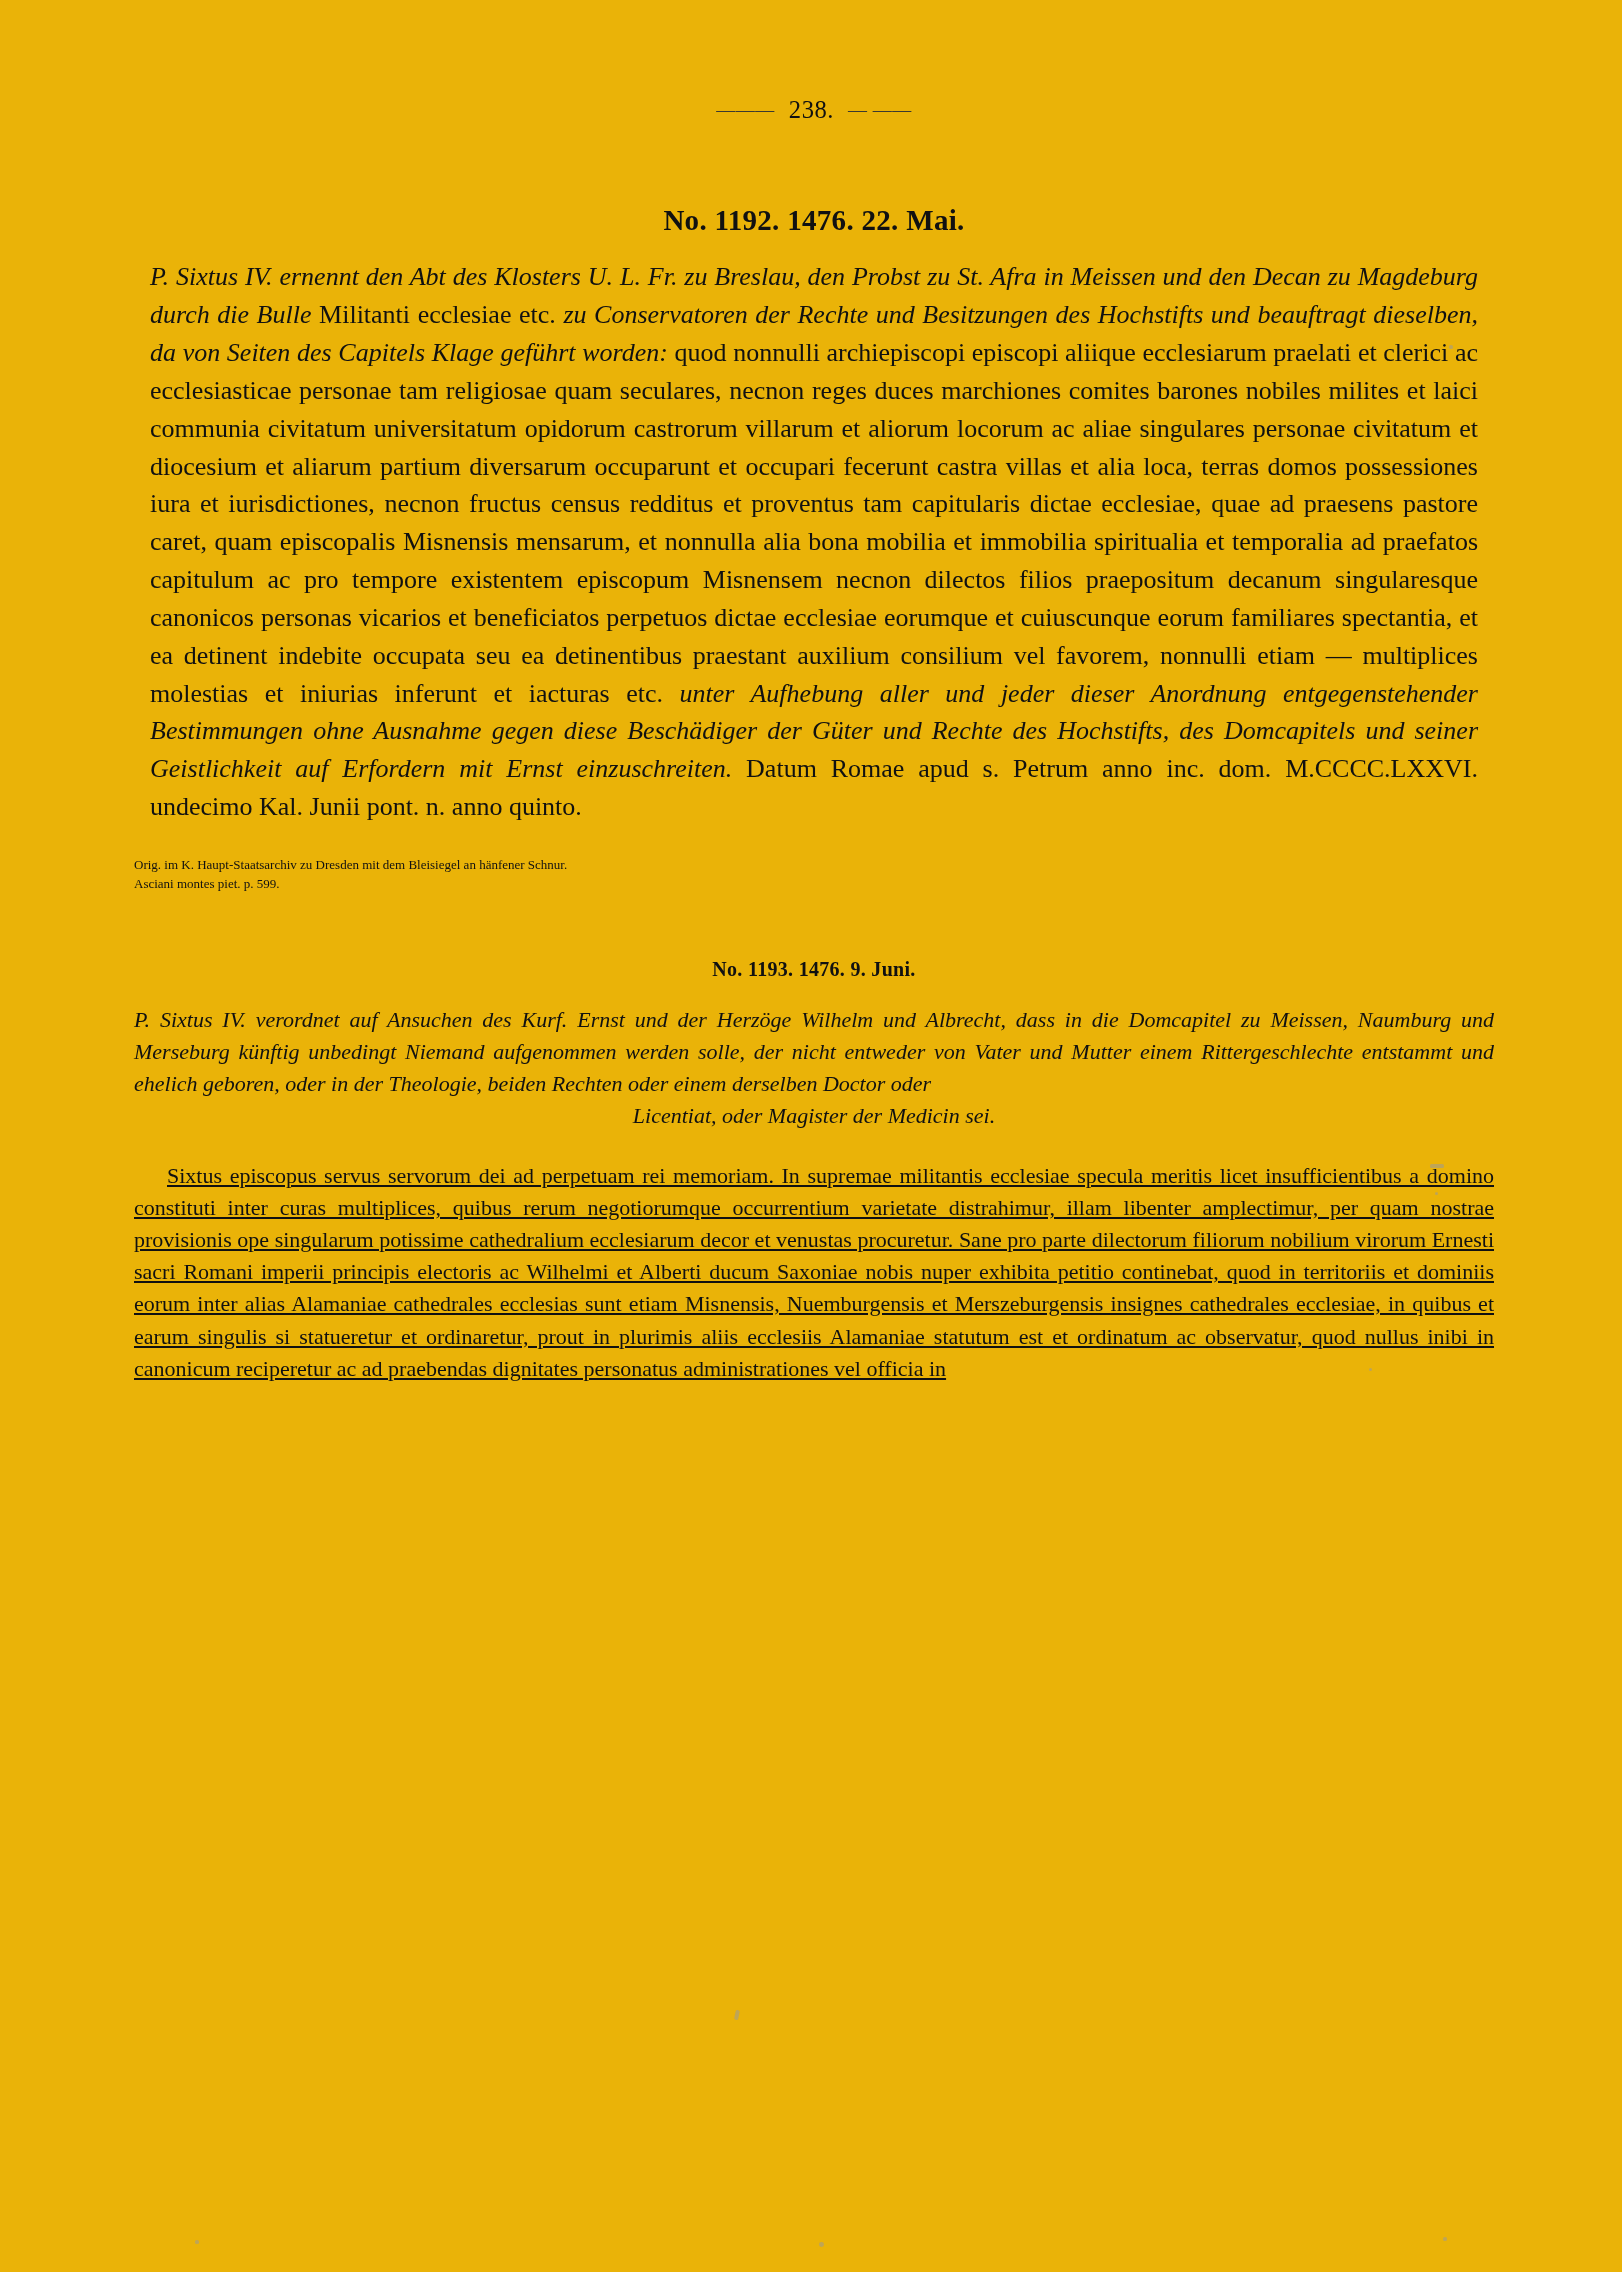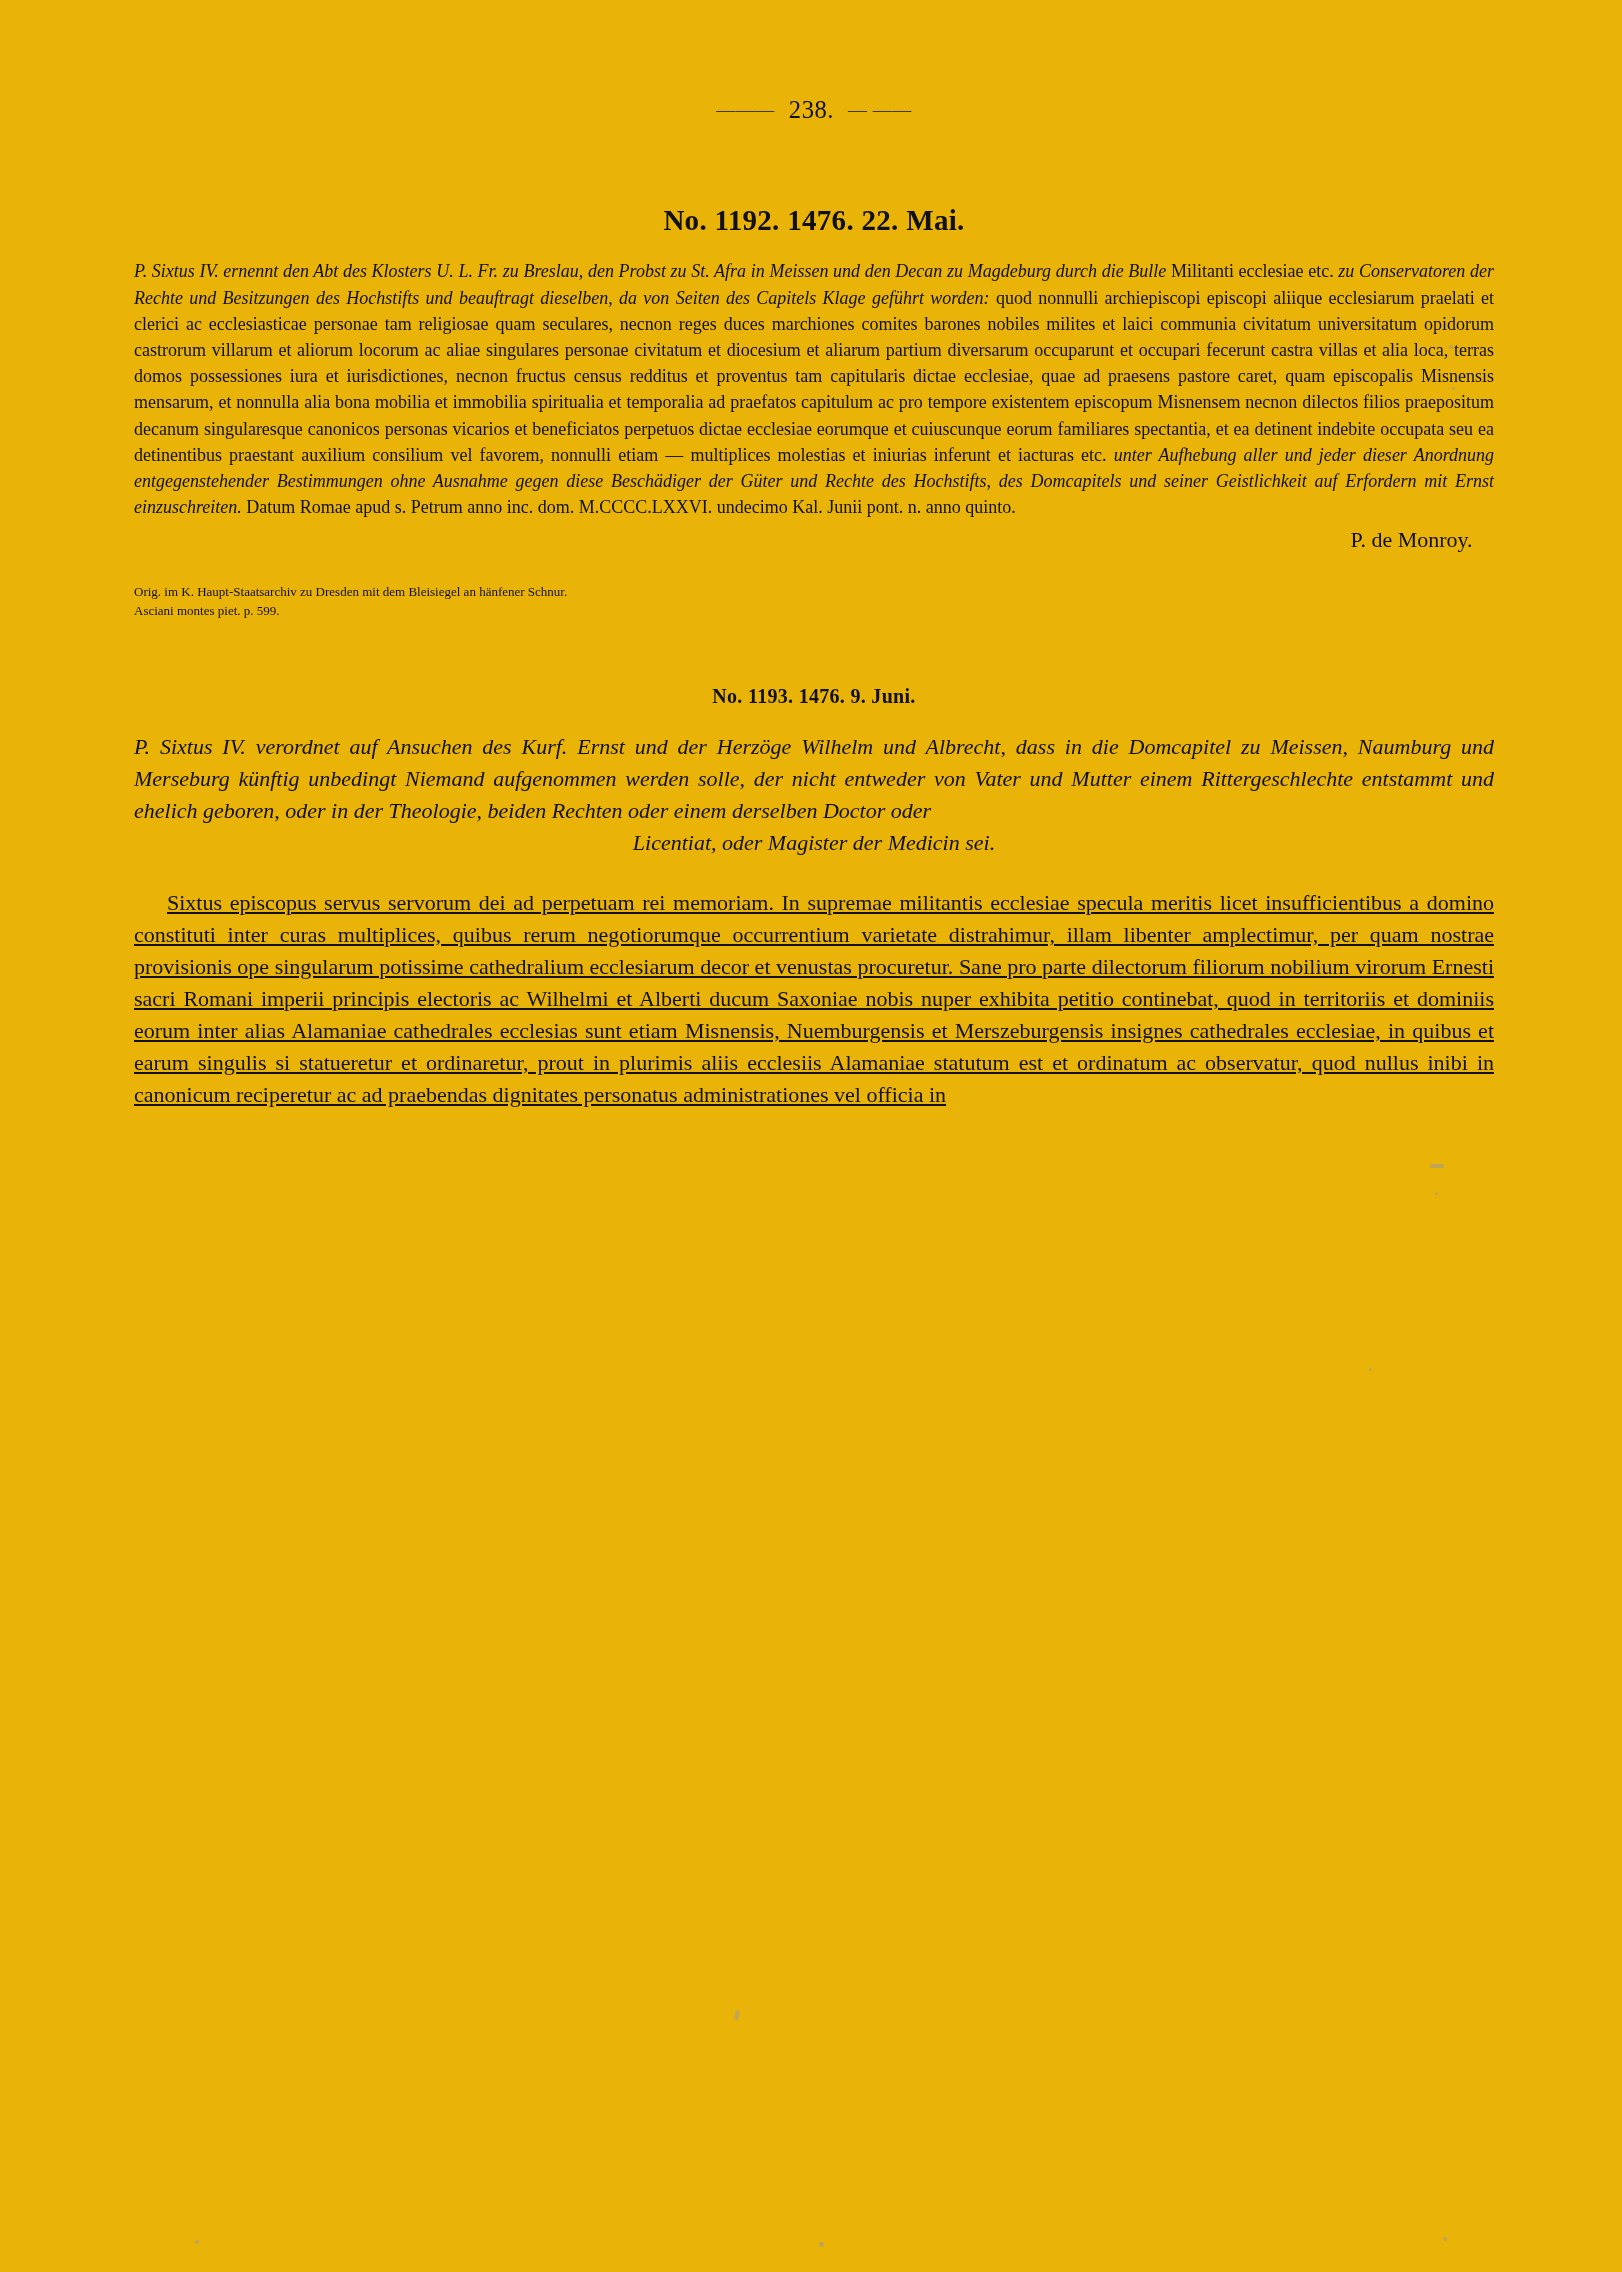--- a/index.html
+++ b/index.html
@@ -61,25 +61,25 @@
   .doc-title-2 {
     text-align: center;
     font-size: 20px;
     margin-top: 64px;
     margin-bottom: 23.6px;
     letter-spacing: 0.3px;
   }
 
   
   .regest {
-    font-size: 18px;
+    font-size: 26px;
     line-height: 1.455;
     text-align: justify;
     text-justify: inter-word;
-    margin: 0;
+    margin: 16px;
     hyphens: manual;
   }
   .regest i, .it {
     font-style: italic;
   }
 
   .signature {
     text-align: right;
     font-size: 22px;
     margin-top: 6.4px;
@@ -131,21 +131,20 @@
   <div class="content">
 
     <div class="page-header">
       <span class="dashes-left">———</span><span class="pg-num">238.</span><span class="dashes-right">— ——</span>
     </div>
 
     <h2 class="doc-title">No. 1192.   1476.   22. Mai.</h2>
 
     <p class="regest"><i>P. Sixtus IV. ernennt den Abt des Klosters U. L. Fr. zu Breslau, den Probst zu St. Afra in Meissen und den Decan zu Magdeburg durch die Bulle</i> Militanti ecclesiae etc. <i>zu Conservatoren der Rechte und Besitzungen des Hochstifts und beauftragt dieselben, da von Seiten des Capitels Klage geführt worden:</i> quod nonnulli archiepiscopi episcopi aliique ecclesiarum praelati et clerici ac ecclesiasticae personae tam religiosae quam seculares, necnon reges duces marchiones comites barones nobiles milites et laici communia civitatum universitatum opidorum castrorum villarum et aliorum locorum ac aliae singulares personae civitatum et diocesium et aliarum partium diversarum occuparunt et occupari fecerunt castra villas et alia loca, terras domos possessiones iura et iurisdictiones, necnon fructus census redditus et proventus tam capitularis dictae ecclesiae, quae ad praesens pastore caret, quam episcopalis Misnensis mensarum, et nonnulla alia bona mobilia et immobilia spiritualia et temporalia ad praefatos capitulum ac pro tempore existentem episcopum Misnensem necnon dilectos filios praepositum decanum singularesque canonicos personas vicarios et beneficiatos perpetuos dictae ecclesiae eorumque et cuiuscunque eorum familiares spectantia, et ea detinent indebite occupata seu ea detinentibus praestant auxilium consilium vel favorem, nonnulli etiam — multiplices molestias et iniurias inferunt et iacturas etc. <i>unter Aufhebung aller und jeder dieser Anordnung entgegenstehender Bestimmungen ohne Ausnahme gegen diese Beschädiger der Güter und Rechte des Hochstifts, des Domcapitels und seiner Geistlichkeit auf Erfordern mit Ernst einzuschreiten.</i> Datum Romae apud s. Petrum anno inc. dom. M.CCCC.LXXVI. undecimo Kal. Junii pont. n. anno quinto.</p>
 
-    <div class="signature">P. de Monroy.</div>
 
     <div class="source-note">
       <div>Orig. im K. Haupt-Staatsarchiv zu Dresden mit dem Bleisiegel an hänfener Schnur.</div>
       <div>Asciani montes piet. p. 599.</div>
     </div>
 
     <h2 class="doc-title-2">No. 1193.   1476.   9. Juni.</h2>
 
     <p class="regest-italic">
       <span>P. Sixtus IV. verordnet auf Ansuchen des Kurf. Ernst und der Herzöge Wilhelm und Albrecht, dass in die Domcapitel zu Meissen, Naumburg und Merseburg künftig unbedingt Niemand aufgenommen werden solle, der nicht entweder von Vater und Mutter einem Rittergeschlechte entstammt und ehelich geboren, oder in der Theologie, beiden Rechten oder einem derselben Doctor oder</span>

